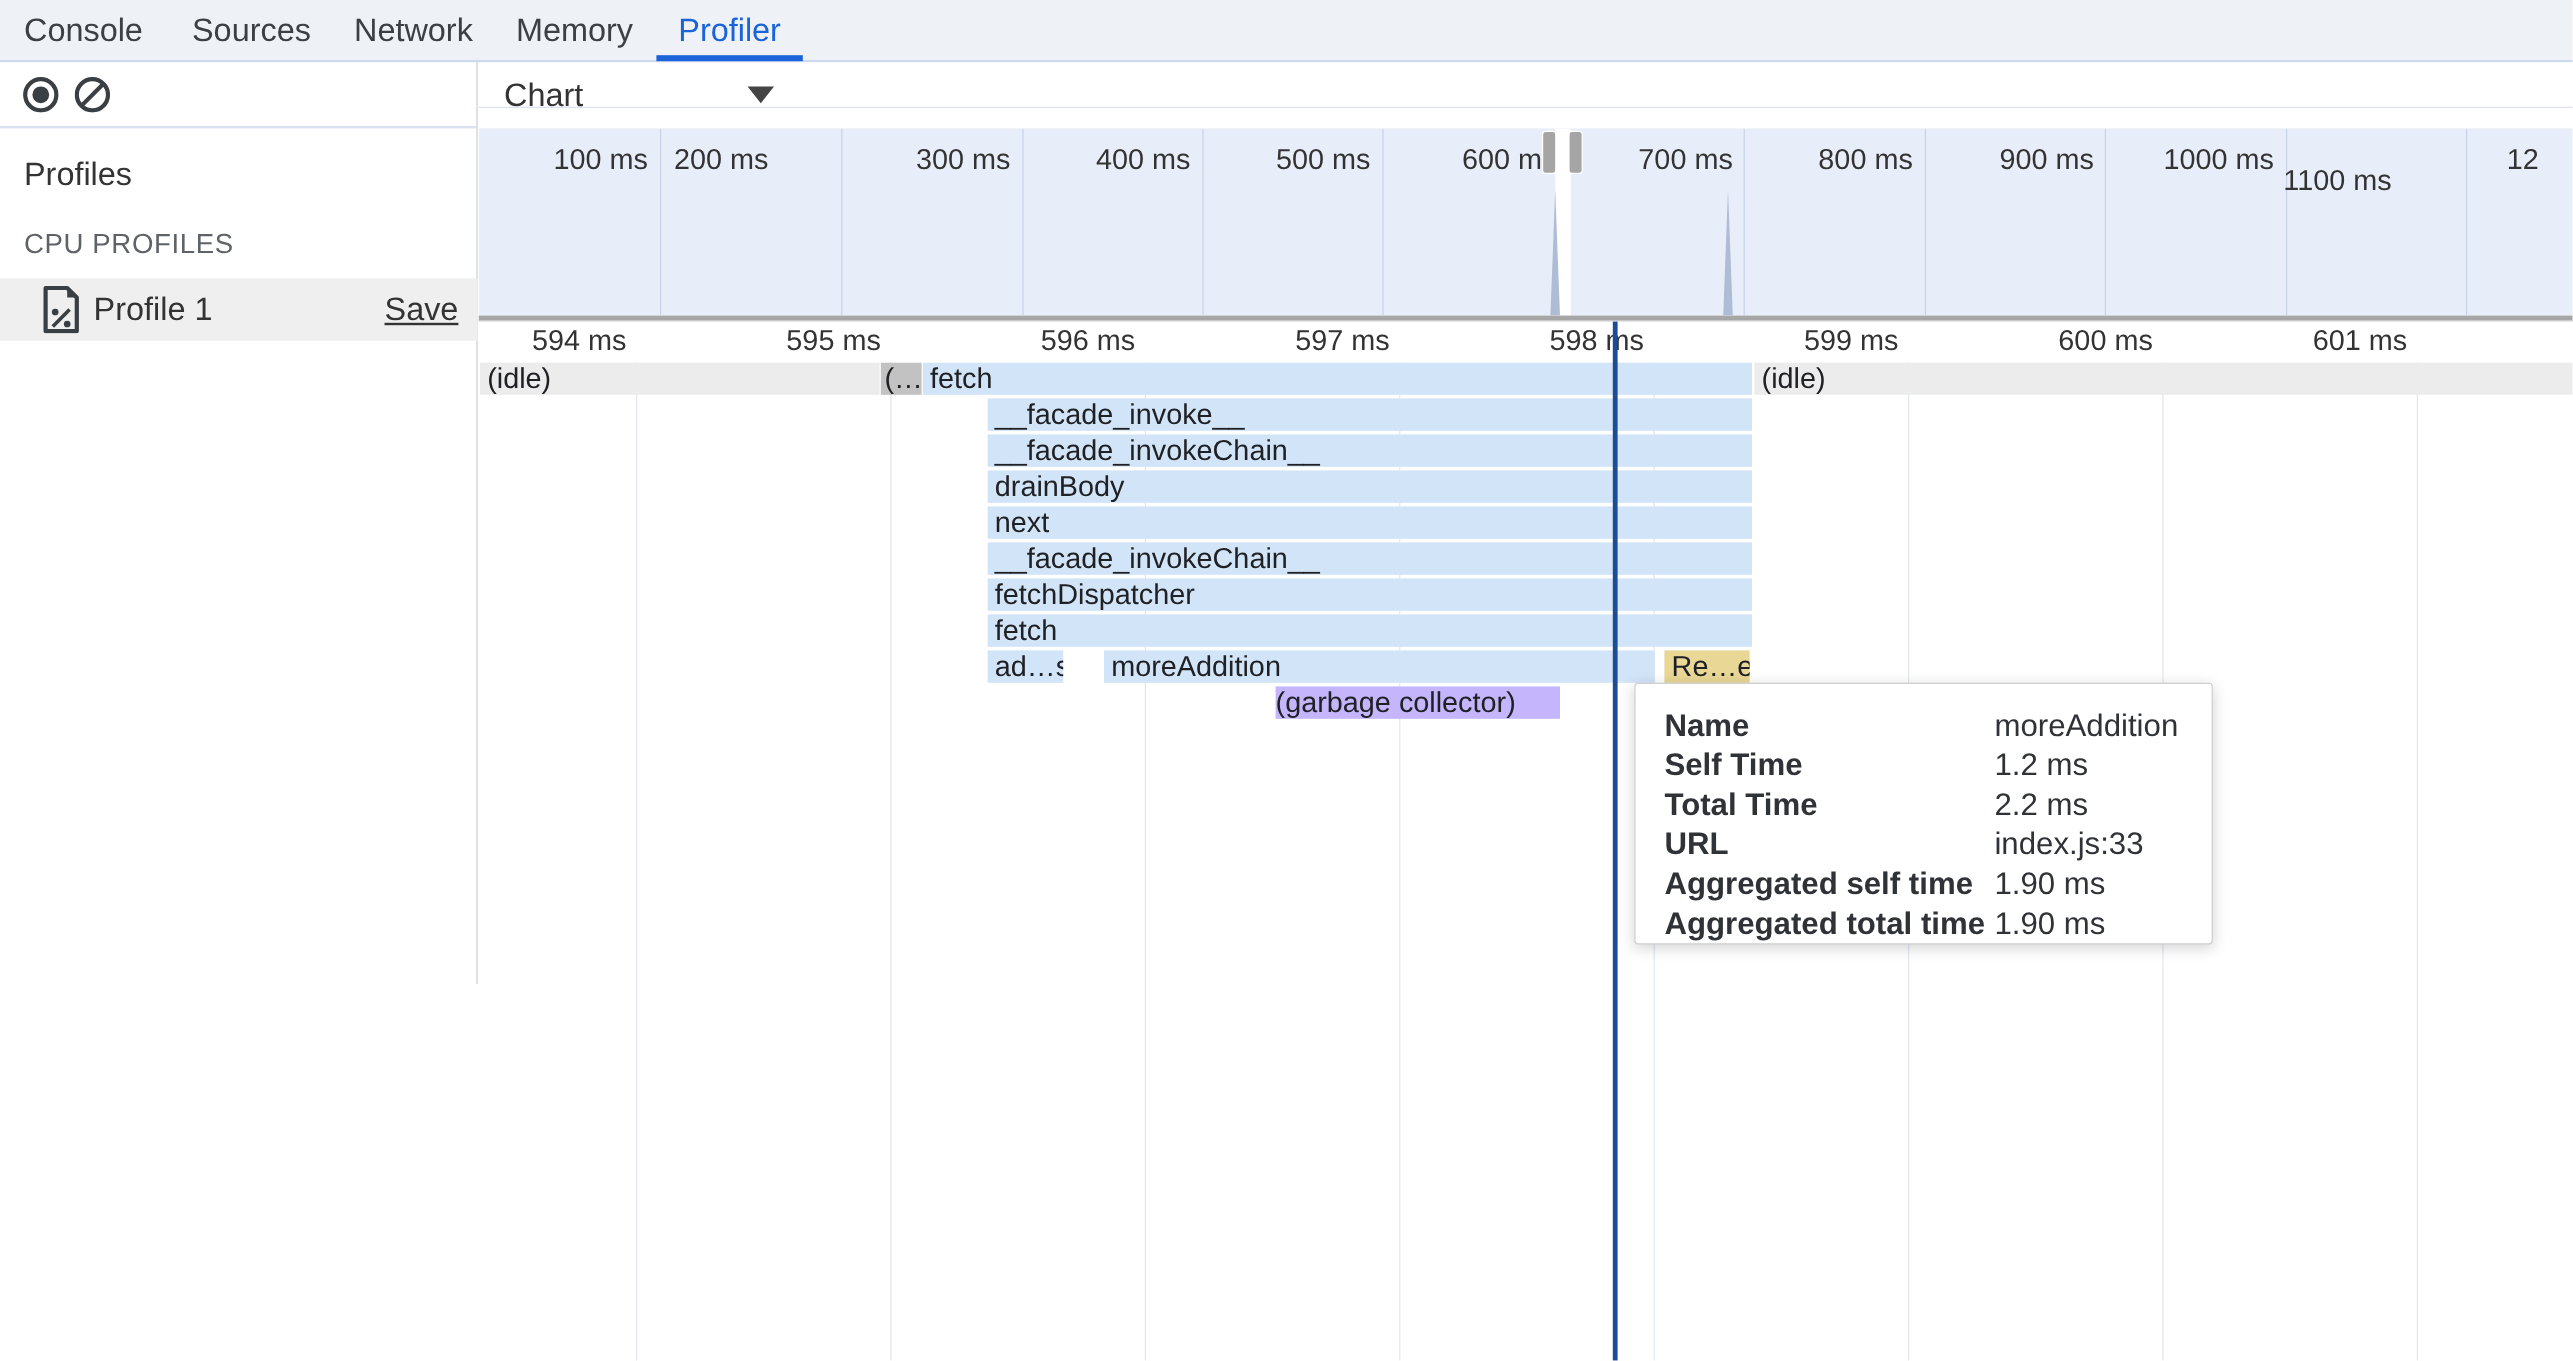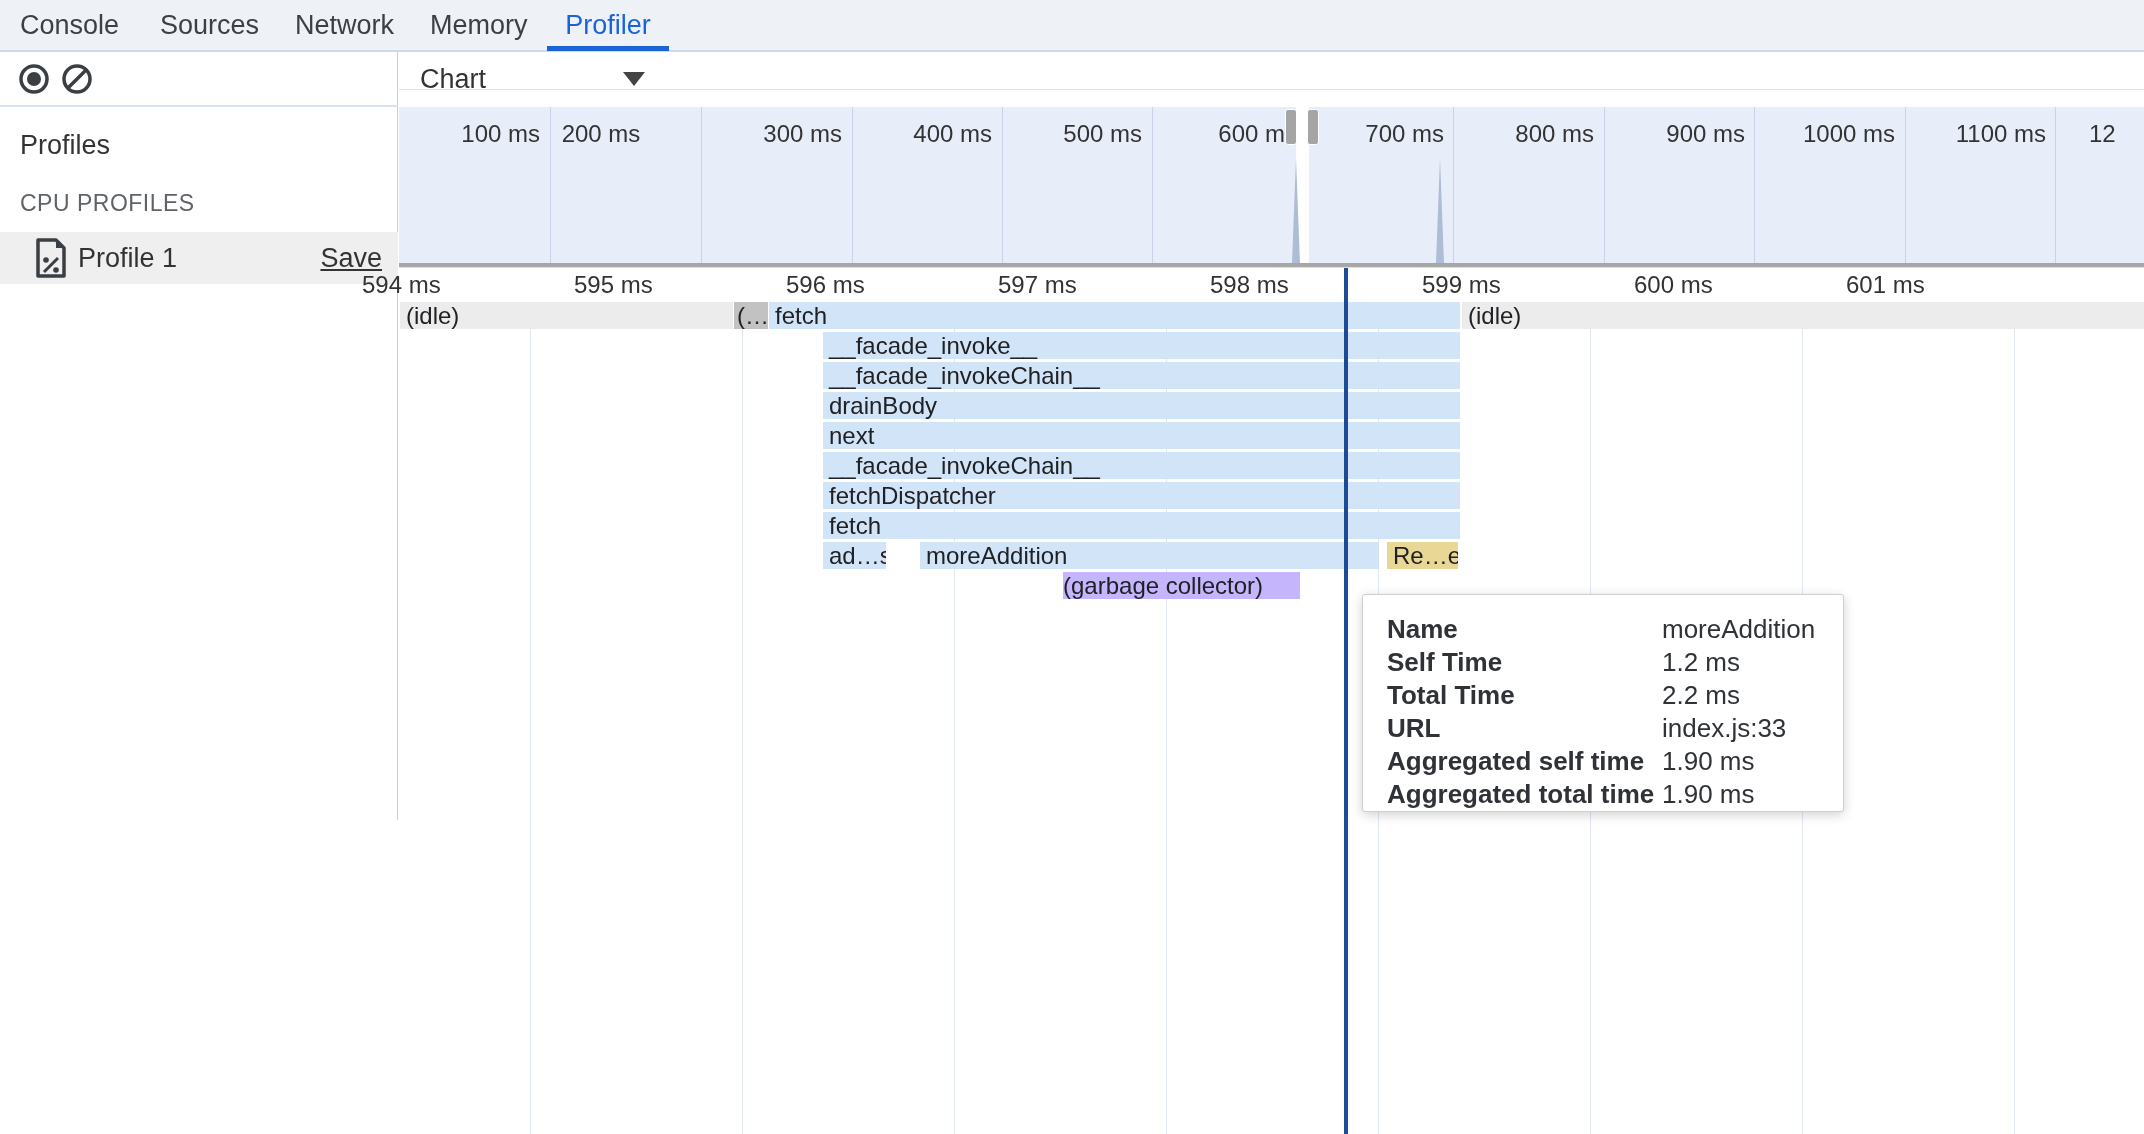--- a/index.html
+++ b/index.html
@@ -28,33 +28,33 @@
   
   #overview{left:399px;top:107px;width:1745px;height:156px;background:#e8eef9;overflow:hidden;}
   .ov-div{position:absolute;top:0;width:1px;height:156px;background:#c8d3ea;}
   .ov-label{position:absolute;top:12px;height:30px;line-height:30px;font-size:24px;color:#333;text-align:right;width:180px;}
   #ov-selection{position:absolute;top:0;height:156px;background:#ffffff;}
   .ov-handle{position:absolute;top:2px;width:12px;height:36px;background:#a5a5a5;border-radius:3px;border:1px solid #fff;box-sizing:border-box;cursor:ew-resize;}
   .spike{position:absolute;bottom:0;width:0;height:0;border-left:4px solid transparent;border-right:4px solid transparent;border-bottom:105px solid #aebcd6;}
   #ov-bottom-divider{left:399px;top:263px;width:1745px;height:4px;background:#a6a6a6;border-bottom:1px solid #e0e0e0;box-sizing:content-box;}
   
   #ruler{left:399px;top:268px;width:1745px;height:34px;background:#fff;}
-  .ruler-label{position:absolute;top:2px;width:160px;height:30px;line-height:30px;font-size:24px;color:#333;text-align:left;}
+  .ruler-label{position:absolute;top:2px;width:160px;height:30px;line-height:30px;font-size:24px;color:#333;text-align:right;}
   
   #flame{left:399px;top:302px;width:1745px;height:832px;background:#fff;overflow:hidden;}
   .gridline{position:absolute;top:-32px;width:1px;height:864px;background:#e1e7f2;}
   .bar{position:absolute;height:27px;line-height:27px;font-size:24px;color:#202124;padding-left:6px;box-sizing:border-box;white-space:nowrap;overflow:hidden;cursor:default;}
   .bar.js{background:#d2e4f7;}
   .bar.idle{background:#ececec;}
   .bar.collapsed{background:#c2c2c2;padding-left:3px;}
   .bar.gc{background:#c4b5fd;padding-left:0;}
   .bar.hot{background:#e8d795;}
   #cursor-line{position:absolute;width:4px;background:#1d4c96;}
   
-  #tooltip{left:1362px;top:594px;width:482px;height:218px;background:#fff;border:1px solid #cfcfcf;border-radius:3px;
+  #tooltip{left:1362px;top:569px;width:482px;height:218px;background:#fff;border:1px solid #cfcfcf;border-radius:3px;
            box-shadow:0 3px 12px rgba(0,0,0,.18);box-sizing:border-box;padding:18px 0 0 24px;z-index:30;}
   .tt-row{display:flex;height:33px;line-height:33px;font-size:26px;}
   .tt-label{flex:0 0 275px;font-weight:bold;color:#2f3237;}
   .tt-value{color:#2f3237;}
 </style>
 </head>
 <body>
 
 <div id="app">
 
@@ -123,21 +123,21 @@
     <div class="ov-label" style="left:-39px;">100 ms</div>
     <div class="ov-label" style="left:112px;text-align:center;">200 ms</div>
     <div class="ov-label" style="left:263px;">300 ms</div>
     <div class="ov-label" style="left:413px;">400 ms</div>
     <div class="ov-label" style="left:563px;">500 ms</div>
     <div class="ov-label" style="left:706px;">600 m</div>
     <div class="ov-label" style="left:865px;">700 ms</div>
     <div class="ov-label" style="left:1015px;">800 ms</div>
     <div class="ov-label" style="left:1166px;">900 ms</div>
     <div class="ov-label" style="left:1316px;">1000 ms</div>
-    <div class="ov-label" style="left:1467px;">1100 ms</div>
+    <div class="ov-label" style="left:1414px;margin-top:17px;">1100 ms</div>
     <div class="ov-label" style="left:1690px;text-align:left;">12</div>
 
     <div id="ov-selection" style="left:897px;width:13px;"></div>
     <div class="ov-handle" style="left:886px;"></div>
     <div class="ov-handle" style="left:908px;"></div>
 
     <div class="spike" style="left:893px;"></div>
     <div class="spike" style="left:1037px;"></div>
   </div>
   <div id="ov-bottom-divider" class="abs"></div>

